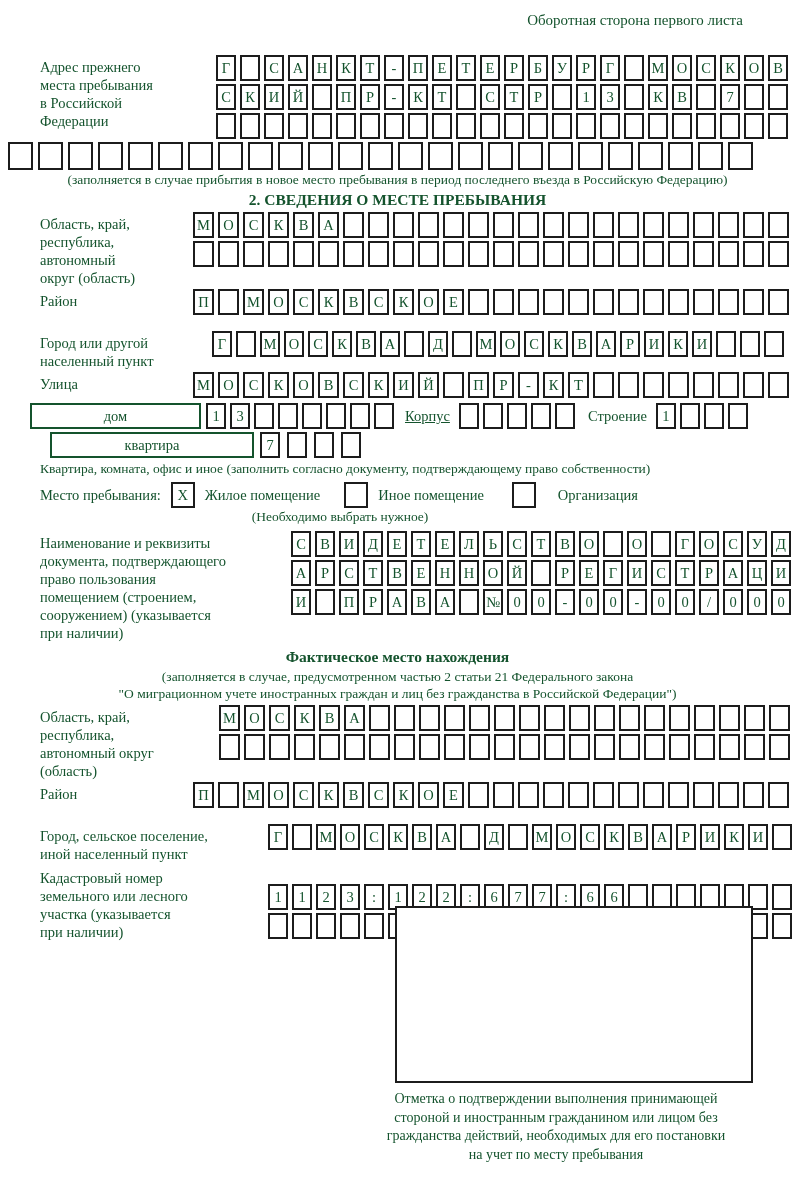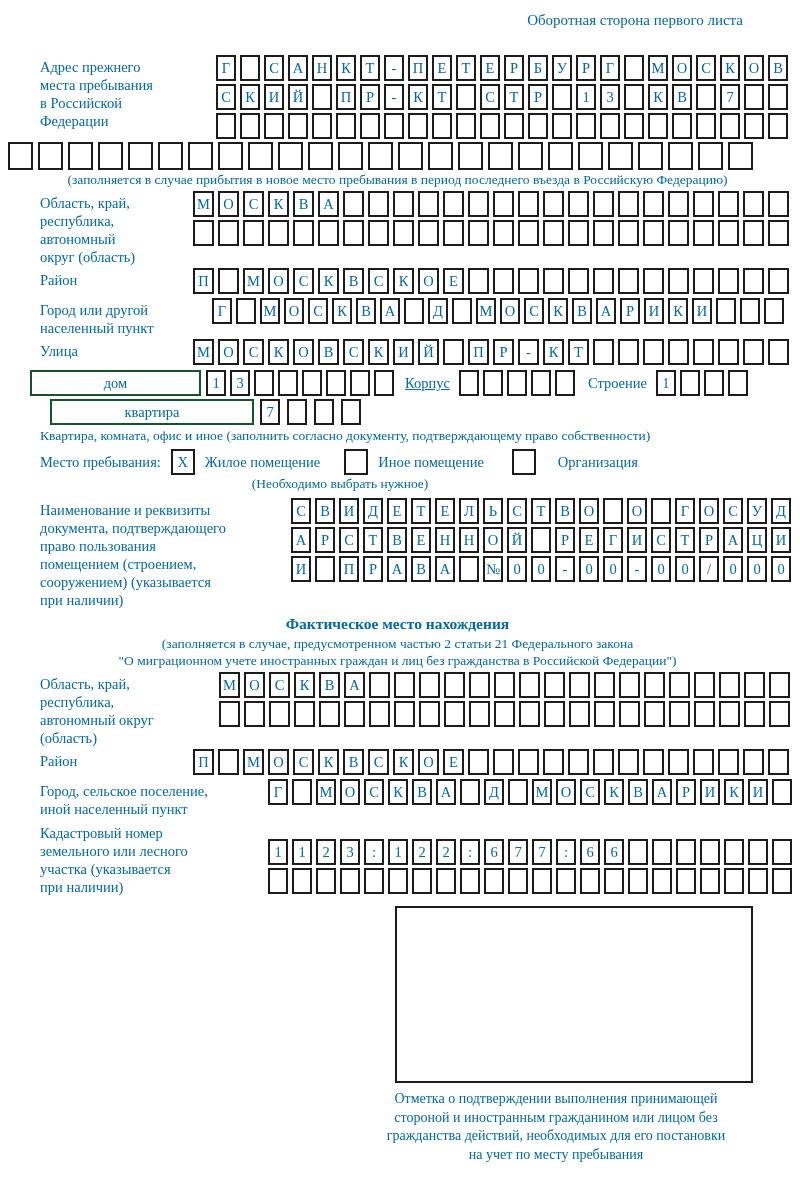--- a/index.html
+++ b/index.html
@@ -2,21 +2,21 @@
 <html lang="ru"><head>
 <meta charset="utf-8">
 <style>
   html,body { margin:0; padding:0; background:#ffffff; }
   .page {
     position:relative;
     width:800px; height:1180px;
     box-sizing:border-box;
     padding:12px 45px 0 40px;
     background:#ffffff;
-    color:#0369a1;
+    color:#14532d;
     font-family:"Liberation Serif","DejaVu Serif",serif;
     overflow:hidden;
   }
   .header-note { text-align:right; font-size:15px; padding-right:12px; }
 
   .label {
     font-size:14.5px; line-height:18px; white-space:pre-line;
     flex:0 0 auto; box-sizing:border-box; padding-top:3px;
   }
   .formrow { display:flex; align-items:flex-start;gap:36px; }
@@ -56,21 +56,21 @@
     position:absolute; left:395px; top:906px;
     width:358px; height:177px; box-sizing:border-box;
     border:2px solid #1c1c1c; background:#fff;
   }
   .stamp-caption {
     position:absolute; left:346px; top:1090px; width:420px;
     text-align:center; font-size:14px; line-height:18.5px; white-space:pre-line;
   }
 
   
-  .mt2{margin-top:2px}.mt3{margin-top:3px}.mt4{margin-top:4px}.mt5{margin-top:5px}
+  .mt2{margin-top:2px}.mt3{margin-top:3px}.mt4{margin-top:16px}.mt5{margin-top:5px}
   .mt6{margin-top:6px}.mt26{margin-top:26px}
   .w140{width:140px}.w117{width:117px}.w136{width:136px}.w215{width:215px}
   .w143{width:143px}.w192{width:192px}
 </style>
 </head>
 <body>
 
 <div class="page">
 
   <div class="header-note">Оборотная сторона первого листа</div>
@@ -183,20 +183,21 @@
       <span class="cell"></span>
       <span class="cell"></span>
       <span class="cell"></span>
       <span class="cell"></span>
       <span class="cell"></span>
       <span class="cell"></span>
       <span class="cell"></span>
     </div>
   <div class="note center">(заполняется в случае прибытия в новое место пребывания в период последнего въезда в Российскую Федерацию)</div>
 
+  <div class="section-title">2. СВЕДЕНИЯ О МЕСТЕ ПРЕБЫВАНИЯ</div>
 
   <div class="formrow mt3">
     <div class="label w117">Область, край,
 республика,
 автономный
 округ (область)</div>
     <div class="rows">
       <div class="cells p25">
           <span class="cell">М</span>
           <span class="cell">О</span>

